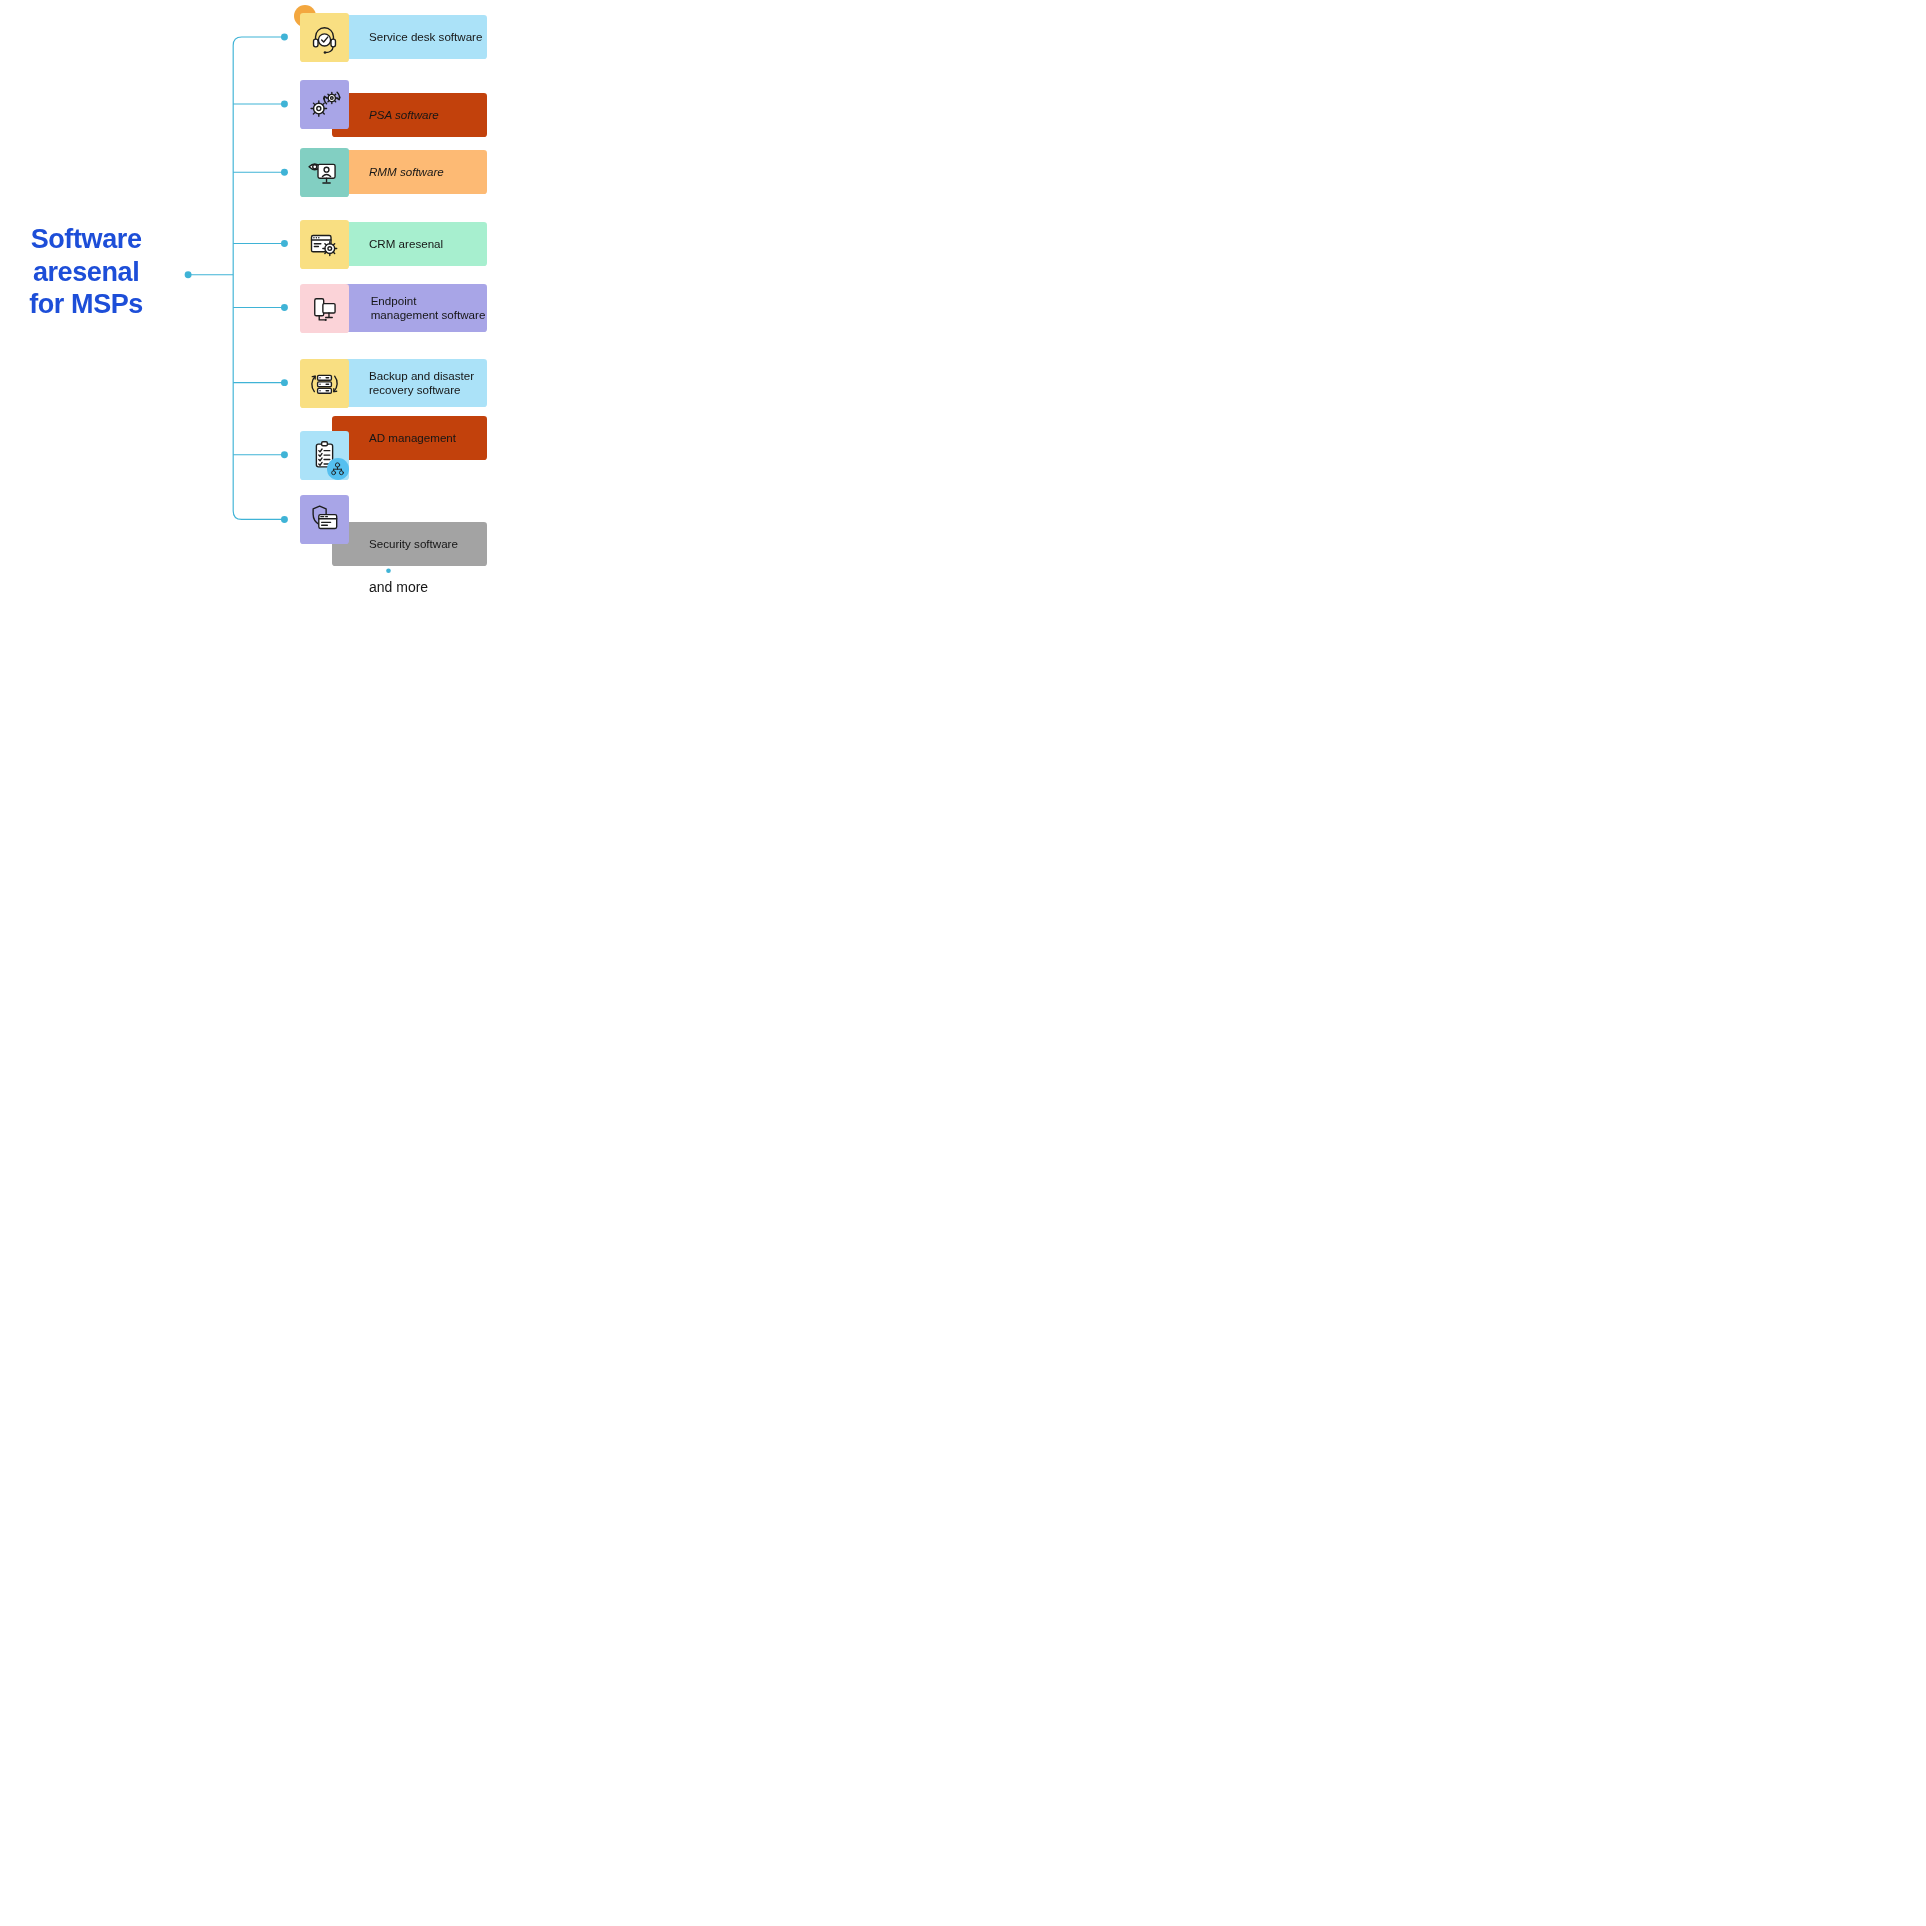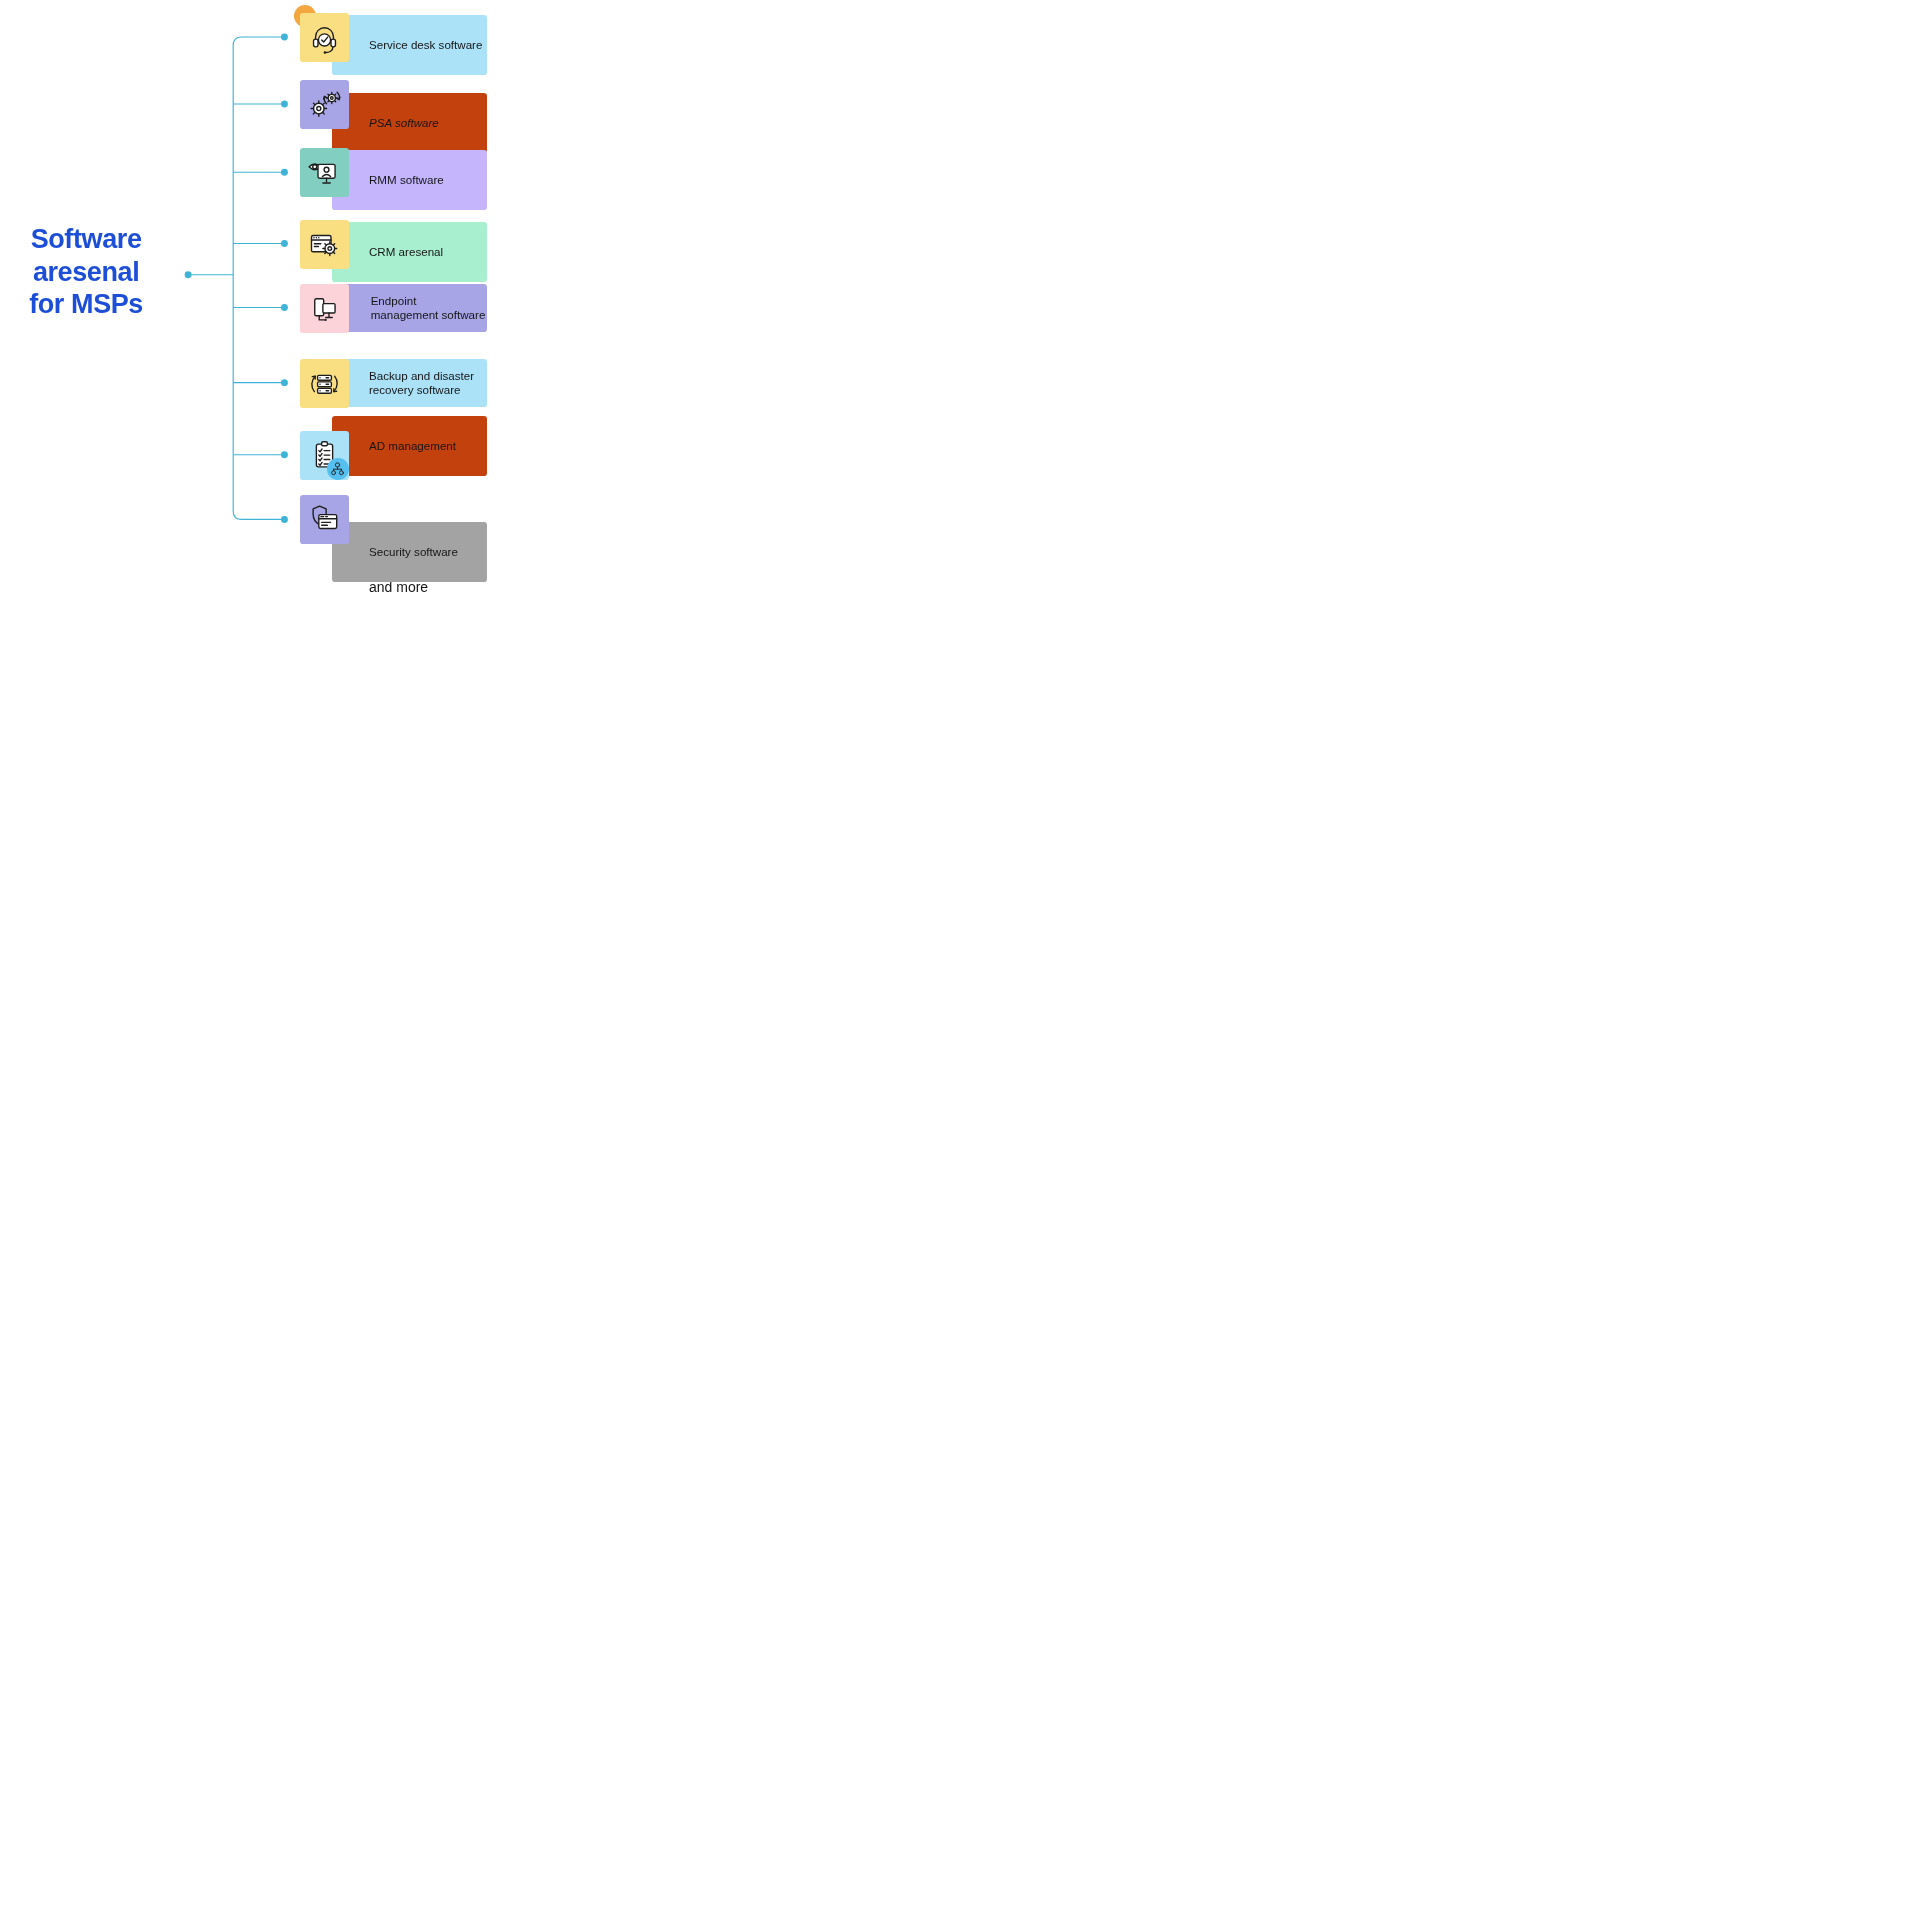--- a/index.html
+++ b/index.html
@@ -16,21 +16,21 @@
     text-align:center;
     font-weight:700;
     font-size:27px;
     line-height:1.21;
     color:#1d4ed8;
     letter-spacing:-0.4px;
   }
   .connector-svg{position:absolute;left:0;top:0;z-index:0;}
   .bar{
     position:absolute;
-    left:332px;width:155px;height:60px;
+    left:332px;width:155px;height:44px;
     border-radius:3.1px;
     display:flex;align-items:center;
     box-sizing:border-box;
     padding-left:37px;
     z-index:1;
   }
   .bar.tall{height:48px;}
   .row-label{
     font-size:11.6px;
     color:#161616;
@@ -133,21 +133,21 @@
       <circle class="ic-white" cx="66" cy="32" r="9"></circle>
       <circle class="ic" cx="66" cy="32" r="3.2"></circle>
       <path class="ic" d="M75 32 L79.5 32 M66 41 L66 45.5 M57 32 L52.5 32 M66 23 L66 18.5 M72.4 38.4 L75.5 41.5 M59.6 38.4 L56.5 41.5 M59.6 25.6 L56.5 22.5 M72.4 25.6 L75.5 22.5"></path>
       <path class="ic" d="M79 18 A18 18 0 0 1 84 36"></path>
       <path class="ic" d="M84 36 L79 33 M84 36 L86 30"></path>
       <path class="ic" d="M53 46 A18 18 0 0 1 48 28"></path>
       <path class="ic" d="M48 28 L53 31 M48 28 L46 34"></path>
     </svg>
   </div>
 
-  <div class="bar" style="top: 150px; background-color: #c4b5fd;">
+  <div class="bar" style="top: 150px; background-color: #fdba74; font-style: italic;">
     <span class="row-label">RMM software</span>
   </div>
   <div class="tile" style="top: 148px; background-color: rgb(130, 207, 194);">
     <svg viewBox="0 0 96 96">
       <path class="ic-white" d="M10 34 Q24 20 38 34 Q24 48 10 34 Z"></path>
       <circle class="ic" cx="24" cy="34" r="5"></circle>
       <rect class="ic-white" x="32" y="28" width="42" height="34" rx="4"></rect>
       <circle class="ic" cx="53" cy="41" r="6"></circle>
       <path class="ic" d="M43 58 Q53 48 63 58"></path>
       <path class="ic" d="M53 62 V71"></path>

